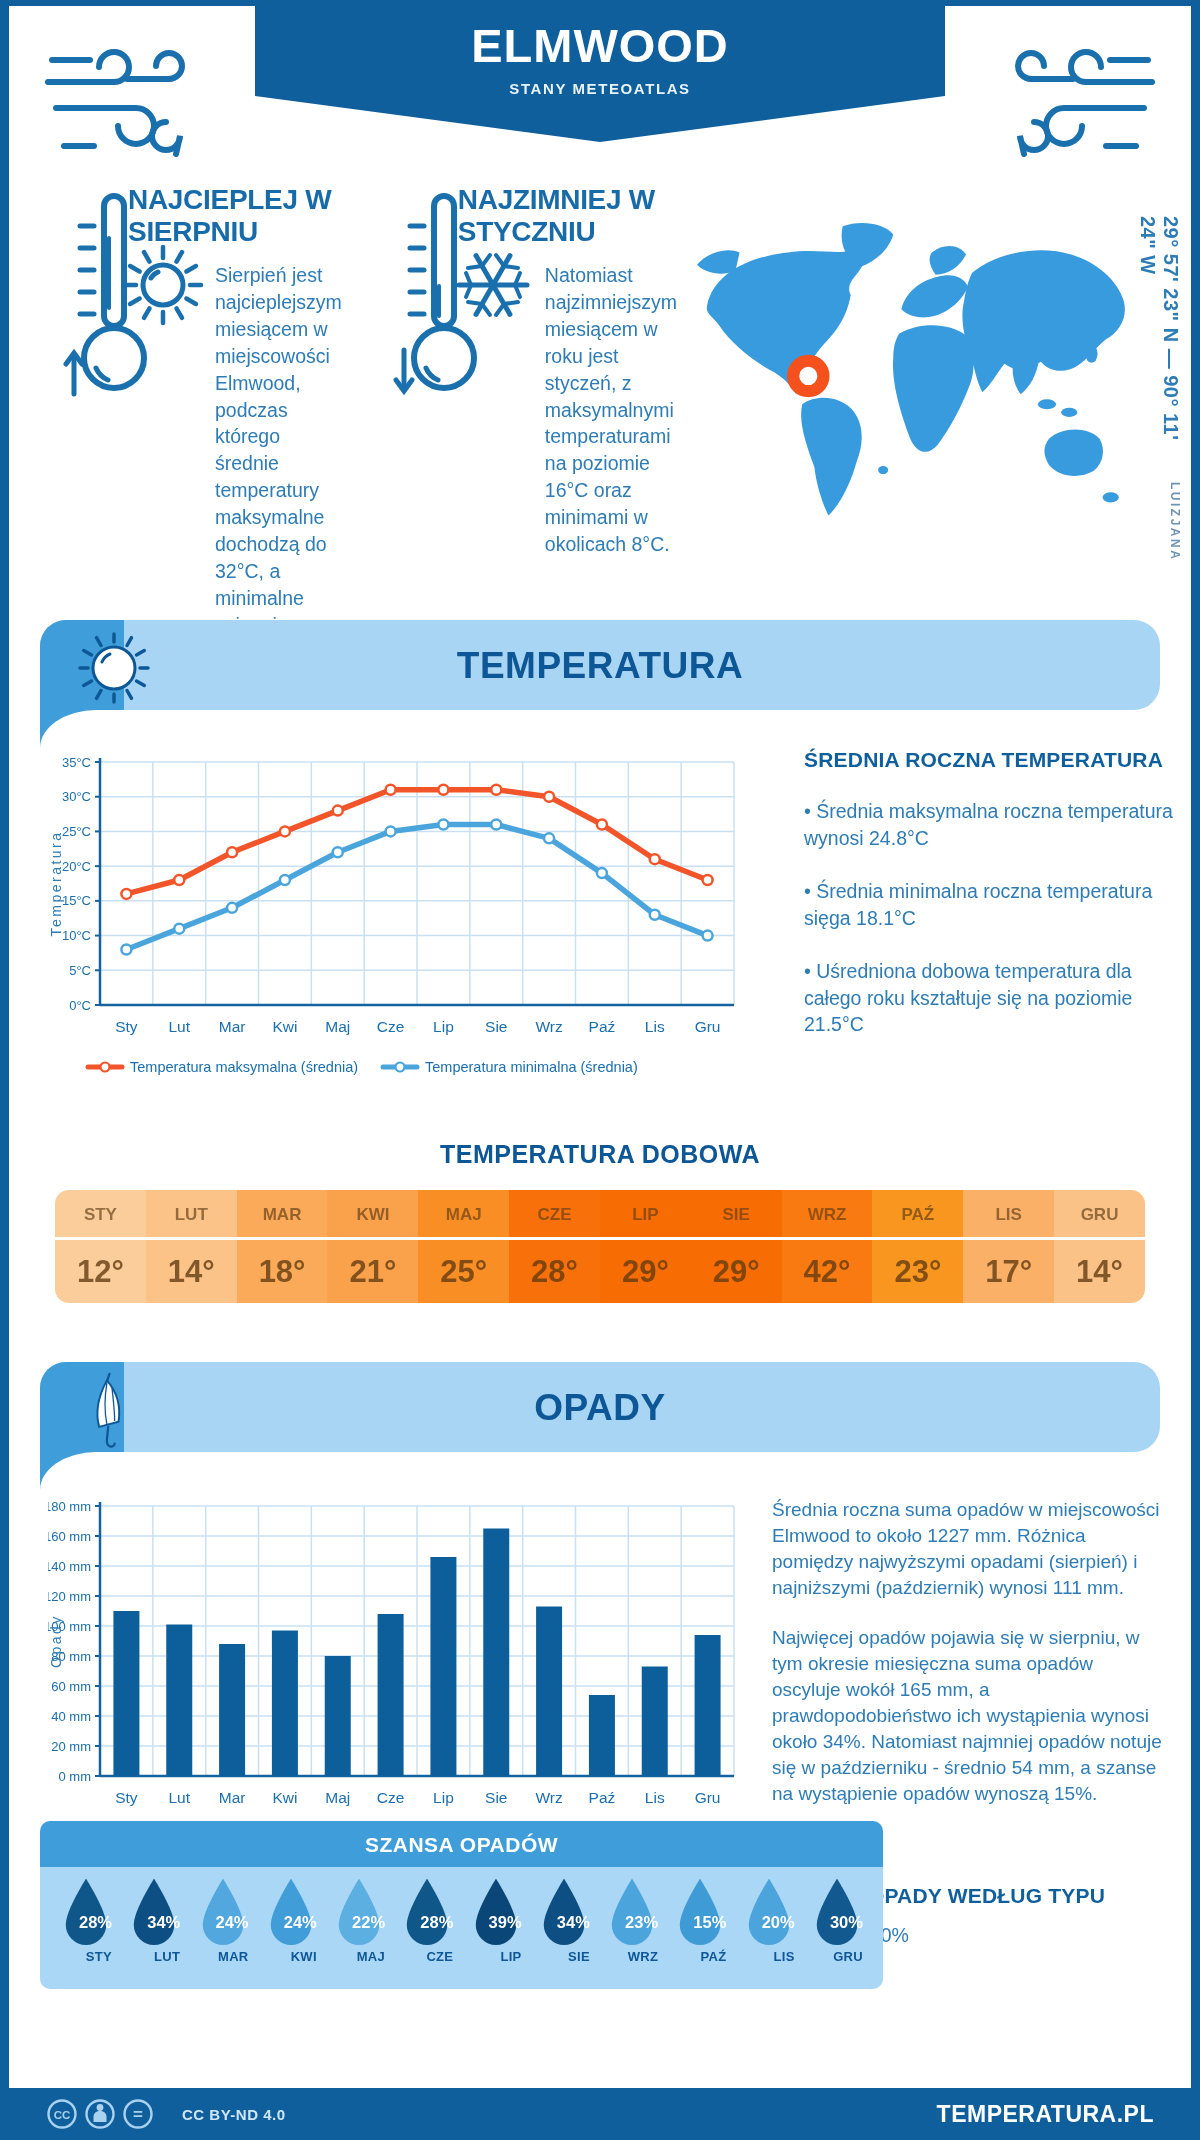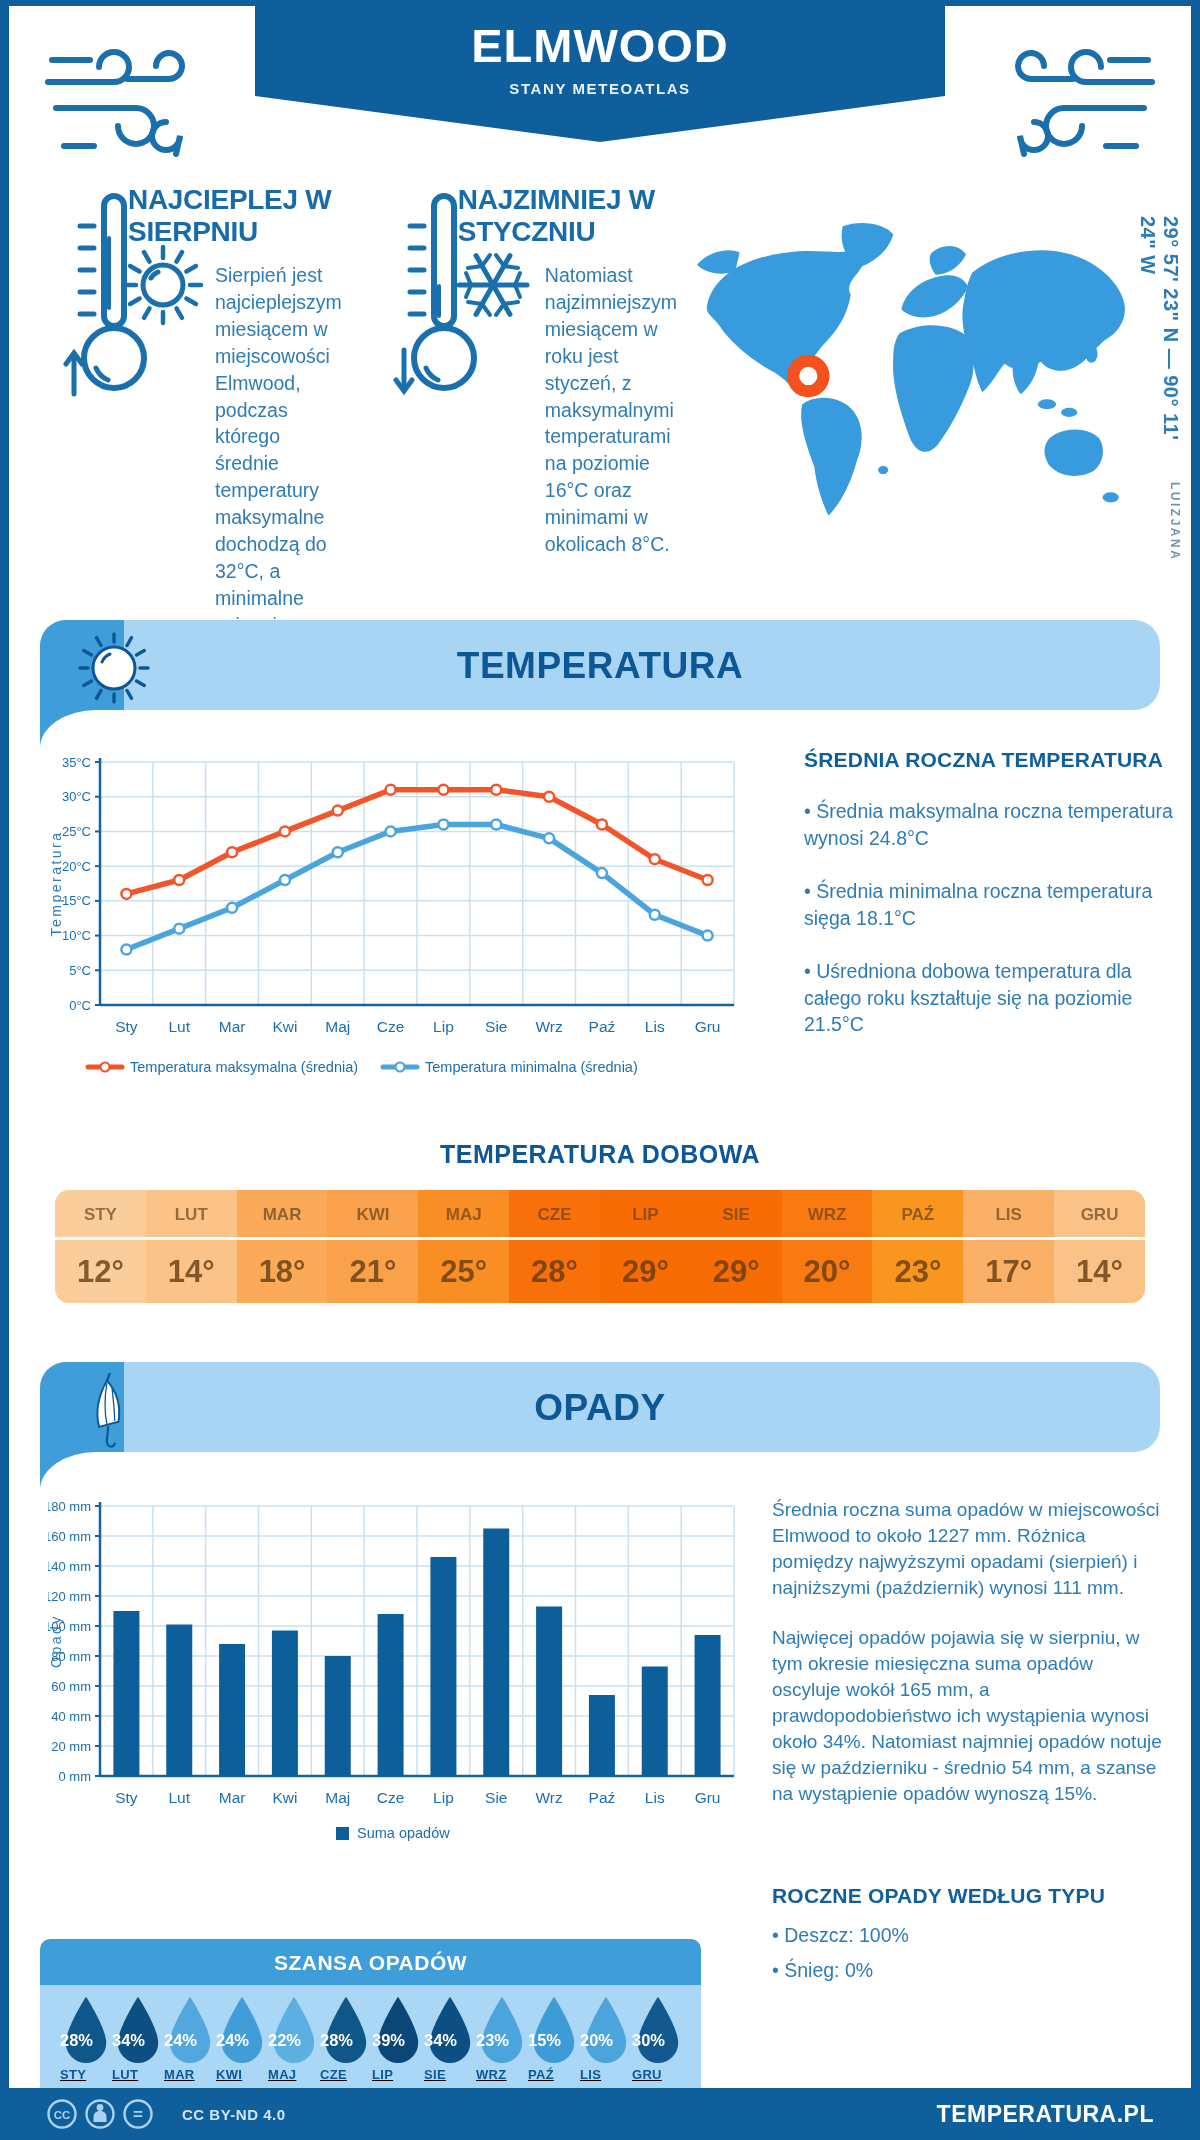--- a/index.html
+++ b/index.html
@@ -63,26 +63,26 @@
   .table-title{position:absolute;left:0;right:0;top:1140px;text-align:center;
       font-size:25px;font-weight:bold;color:#0d5796;letter-spacing:0.5px;}
   .temp-table{position:absolute;left:55px;top:1190px;width:1090px;height:113px;border-radius:14px;
       overflow:hidden;display:flex;}
   .tcol{flex:1;display:flex;flex-direction:column;}
   .tcol .tm{height:47px;line-height:50px;text-align:center;font-size:17px;font-weight:bold;color:rgba(96,60,22,.66);}
   .tcol .tv{height:66px;border-top:3px solid #fff;line-height:64px;text-align:center;
       font-size:31px;font-weight:bold;color:rgba(96,58,16,.78);}
 
   
-  .rain{position:absolute;left:40px;top:1939px;width:661px;}
+  .rain{position:absolute;left:40px;top:1821px;width:843px;}
   .rain-head{height:46px;background:#3f9ed9;border-radius:10px 10px 0 0;text-align:center;line-height:47px;
       color:#fff;font-size:21px;font-weight:bold;letter-spacing:0.5px;}
   .rain-body{height:122px;background:#abd7f6;border-radius:0 0 10px 10px;display:flex;
       justify-content:space-between;padding:10px 20px 0 20px;}
-  .drop-col{width:52px;text-align:left;text-decoration:underline;}
+  .drop-col{width:52px;text-align:right;}
   .drop{position:relative;width:52px;height:68px;}
   .drop svg{position:absolute;left:0;top:0;}
   .drop .pct{position:absolute;left:0;right:0;bottom:13px;color:#fff;font-size:16.5px;font-weight:bold;}
   .drop-month{display:block;margin-top:4px;font-size:13px;font-weight:bold;color:#0d5796;letter-spacing:0.3px;}
 
   
   .footer{position:absolute;left:0;top:2088px;width:1200px;height:52px;background:#0f5f9d;z-index:45;
       display:flex;align-items:center;padding:0 46px;}
   .cc-text{margin-left:26px;font-size:15px;font-weight:bold;color:#cfe6f7;letter-spacing:0.5px;}
   .brand{margin-left:auto;font-size:23px;font-weight:bold;color:#fff;letter-spacing:0.5px;}
@@ -384,21 +384,21 @@
       <div class="tcol" style="background: rgb(248, 108, 4);">
         <div class="tm">LIP</div>
         <div class="tv">29°</div>
       </div>
       <div class="tcol" style="background: rgb(248, 108, 4);">
         <div class="tm">SIE</div>
         <div class="tv">29°</div>
       </div>
       <div class="tcol" style="background: rgb(248, 122, 16);">
         <div class="tm">WRZ</div>
-        <div class="tv">20°</div>
+        <div class="tv">42°</div>
       </div>
       <div class="tcol" style="background: rgb(249, 150, 31);">
         <div class="tm">PAŹ</div>
         <div class="tv">23°</div>
       </div>
       <div class="tcol" style="background: rgb(250, 176, 103);">
         <div class="tm">LIS</div>
         <div class="tv">17°</div>
       </div>
       <div class="tcol" style="background: rgb(251, 194, 135);">

